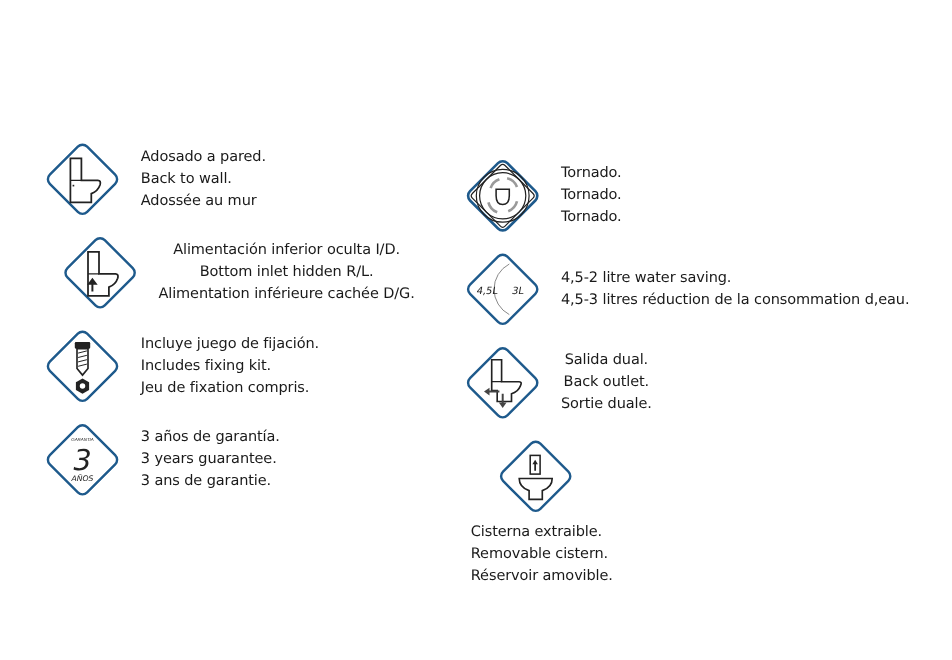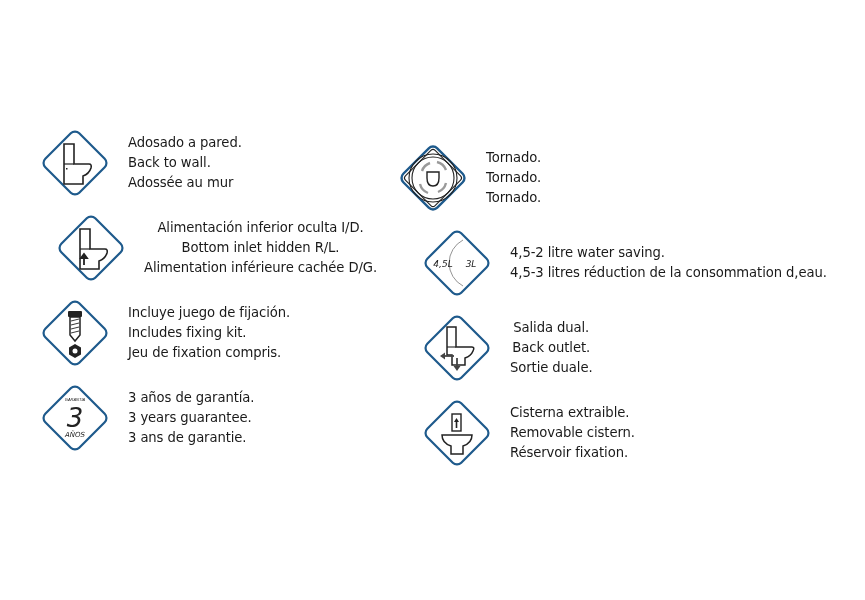--- a/index.html
+++ b/index.html
@@ -74,21 +74,21 @@
       <text x="41" y="60" text-anchor="middle" font-size="7" fill="#222" font-family="DejaVu Sans, sans-serif">AÑOS</text>
     </svg>
   </div>
   <div class="text">
     <span class="line">3 años de garantía.</span>
     <span class="line">3 years  guarantee.</span>
     <span class="line">3 ans de garantie.</span>
   </div>
 </div>
 
-<div class="feature" style="left:392px; top:137px;">
+<div class="feature" style="left:416px; top:137px;">
   <div class="icon">
     <svg viewBox="0 0 82 82">
       <rect x="17" y="17" width="48" height="48" rx="6" transform="rotate(45 41 41)" fill="#fff" stroke="#1e5a8c" stroke-width="2.4"></rect>
       <rect x="20" y="20" width="42" height="42" rx="3" transform="rotate(45 41 41)" fill="none" stroke="#222" stroke-width="1.1"></rect>
       <circle cx="41" cy="41" r="24" fill="none" stroke="#222" stroke-width="1.1"></circle>
       <circle cx="41" cy="41" r="21" fill="none" stroke="#222" stroke-width="1.1"></circle>
       <path d="M35 35 h12 v6 q0 8 -6 8 q-6 0 -6 -8 z" fill="none" stroke="#222" stroke-width="1.4"></path>
       <path d="M30 34 a13 13 0 0 1 8 -8" fill="none" stroke="#9a9a9a" stroke-width="2.4"></path>
       <path d="M45 25 a13 13 0 0 1 9 8" fill="none" stroke="#9a9a9a" stroke-width="2.4"></path>
       <path d="M54 46 a13 13 0 0 1 -8 9" fill="none" stroke="#9a9a9a" stroke-width="2.4"></path>
@@ -129,28 +129,28 @@
       <polygon points="41,64 37.5,59 44.5,59" fill="#444"></polygon>
     </svg>
   </div>
   <div class="text">
     <span class="line">Salida dual.</span>
     <span class="line">Back outlet.</span>
     <span class="line">Sortie duale.</span>
   </div>
 </div>
 
-<div class="feature" style="left:416px; top:392px;">
+<div class="feature" style="left:416px; top:392px;flex-direction:column;">
   <div class="icon">
     <svg viewBox="0 0 82 82">
       <rect x="17" y="17" width="48" height="48" rx="6" transform="rotate(45 41 41)" fill="#fff" stroke="#1e5a8c" stroke-width="2.2"></rect>
       <rect x="36" y="22" width="9" height="17" fill="none" stroke="#222" stroke-width="1.4"></rect>
       <path d="M40.5 36 v-8" stroke="#222" stroke-width="1.6"></path>
       <polygon points="40.5,26 38,30 43,30" fill="#222"></polygon>
       <path d="M26 43 h30 q0 8 -9 11 v8 h-12 v-8 q-9 -3 -9 -11 z" fill="none" stroke="#222" stroke-width="1.5"></path>
     </svg>
   </div>
   <div class="text">
     <span class="line">Cisterna extraible.</span>
     <span class="line">Removable cistern.</span>
-    <span class="line">Réservoir fixation.</span>
+    <span class="line">Réservoir amovible.</span>
   </div>
 </div>
 
 </body></html>

